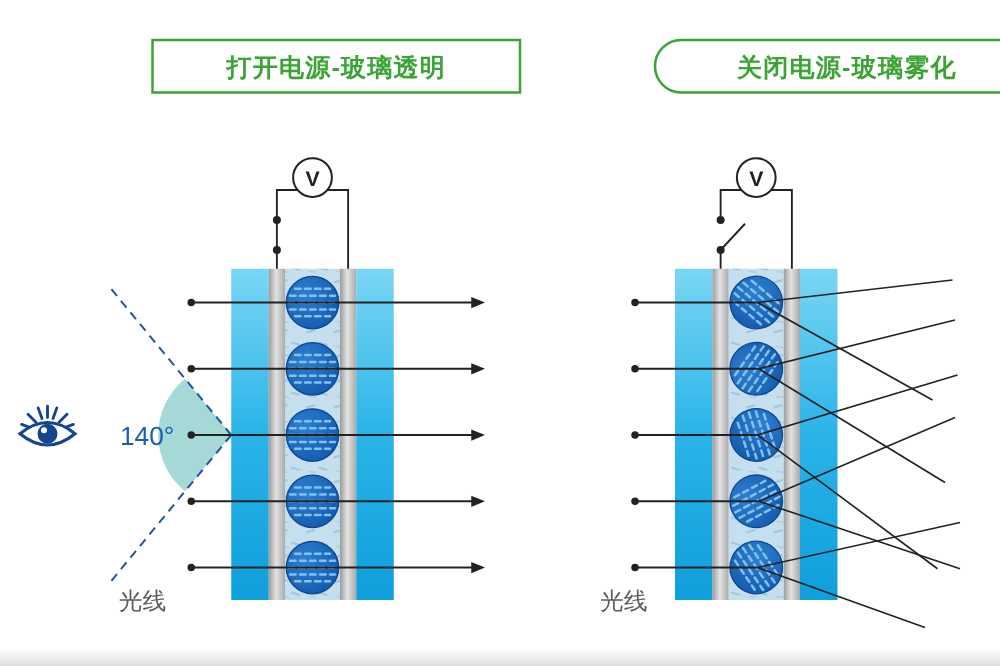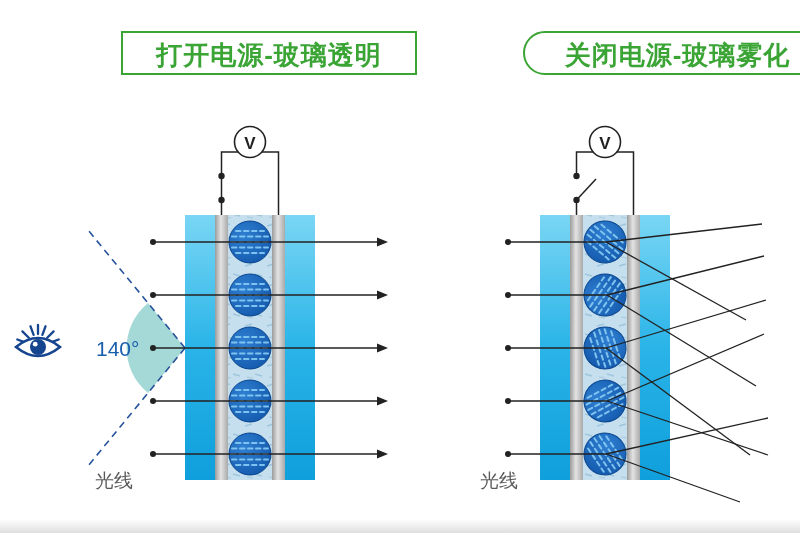--- a/index.html
+++ b/index.html
@@ -4,21 +4,21 @@
 <style>
   html,body{margin:0;padding:0;}
   body{
     width:800px;height:533px;position:relative;overflow:hidden;
     background:#ffffff;
     font-family:"Liberation Sans", sans-serif;
   }
   .title-box{
     position:absolute;top:31px;height:44px;
     border:2px solid #3aa435;color:#3aa435;background:#ffffff;
-    font-size:26px;font-weight:bold;line-height:44px;text-align:center;
+    font-size:20px;font-weight:bold;line-height:44px;text-align:center;
     letter-spacing:1px;box-sizing:border-box;
   }
   #title-left{left:121px;width:296px;}
   #title-right{left:523px;width:309px;border-radius:22px;}
   svg{position:absolute;left:0;top:0;}
   svg text{font-family:"Liberation Sans", sans-serif;}
   .bottom-shade{
     position:absolute;left:0;right:0;bottom:0;height:14px;
     background:linear-gradient(to bottom,#ffffff,#dedede);
   }

